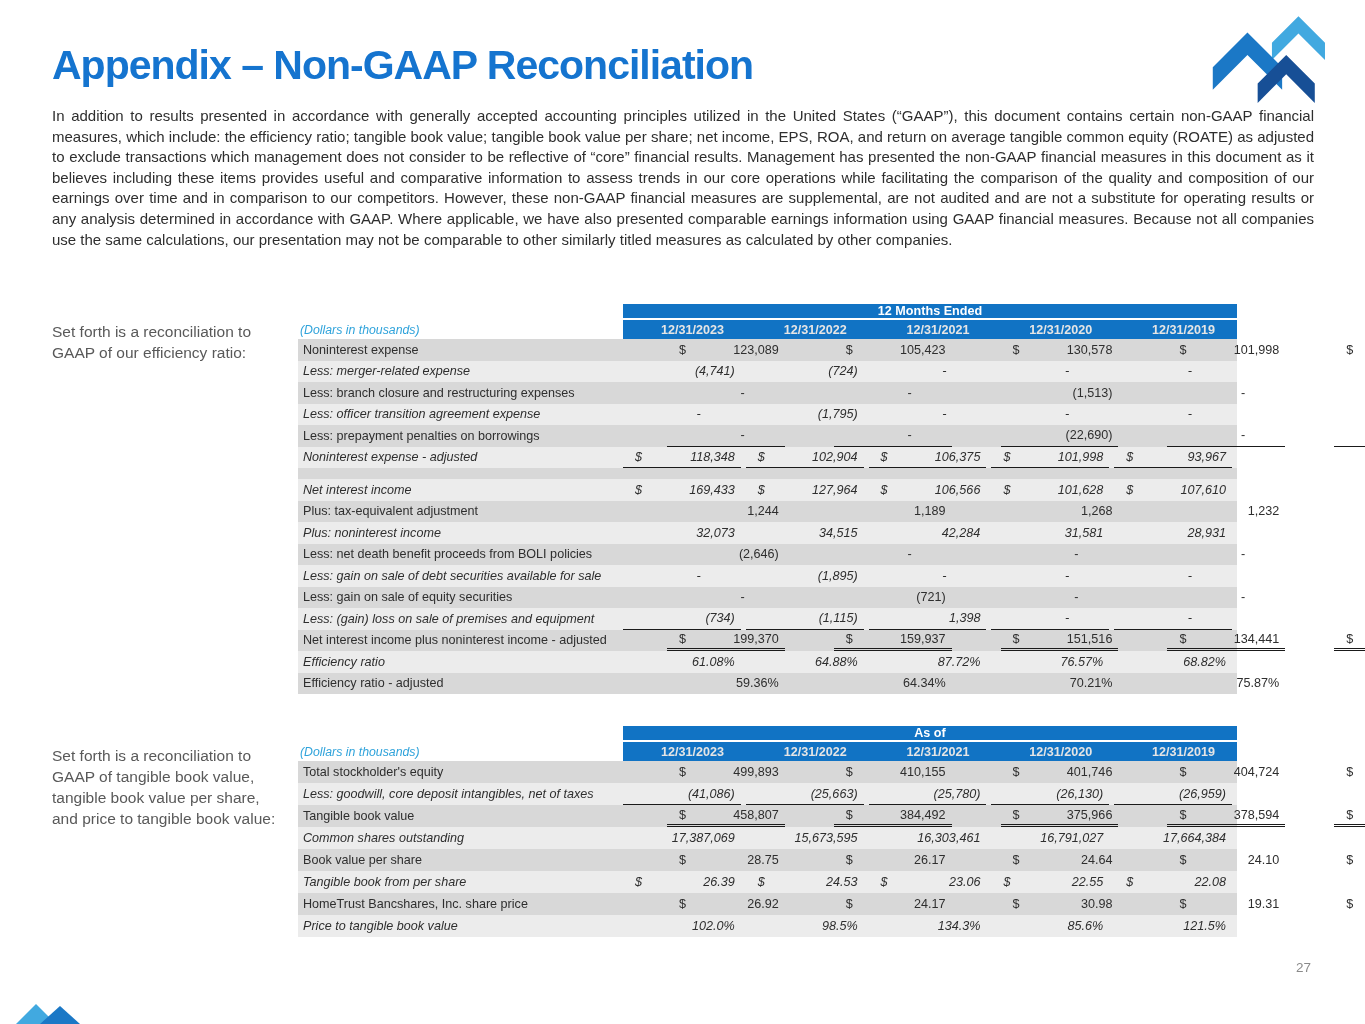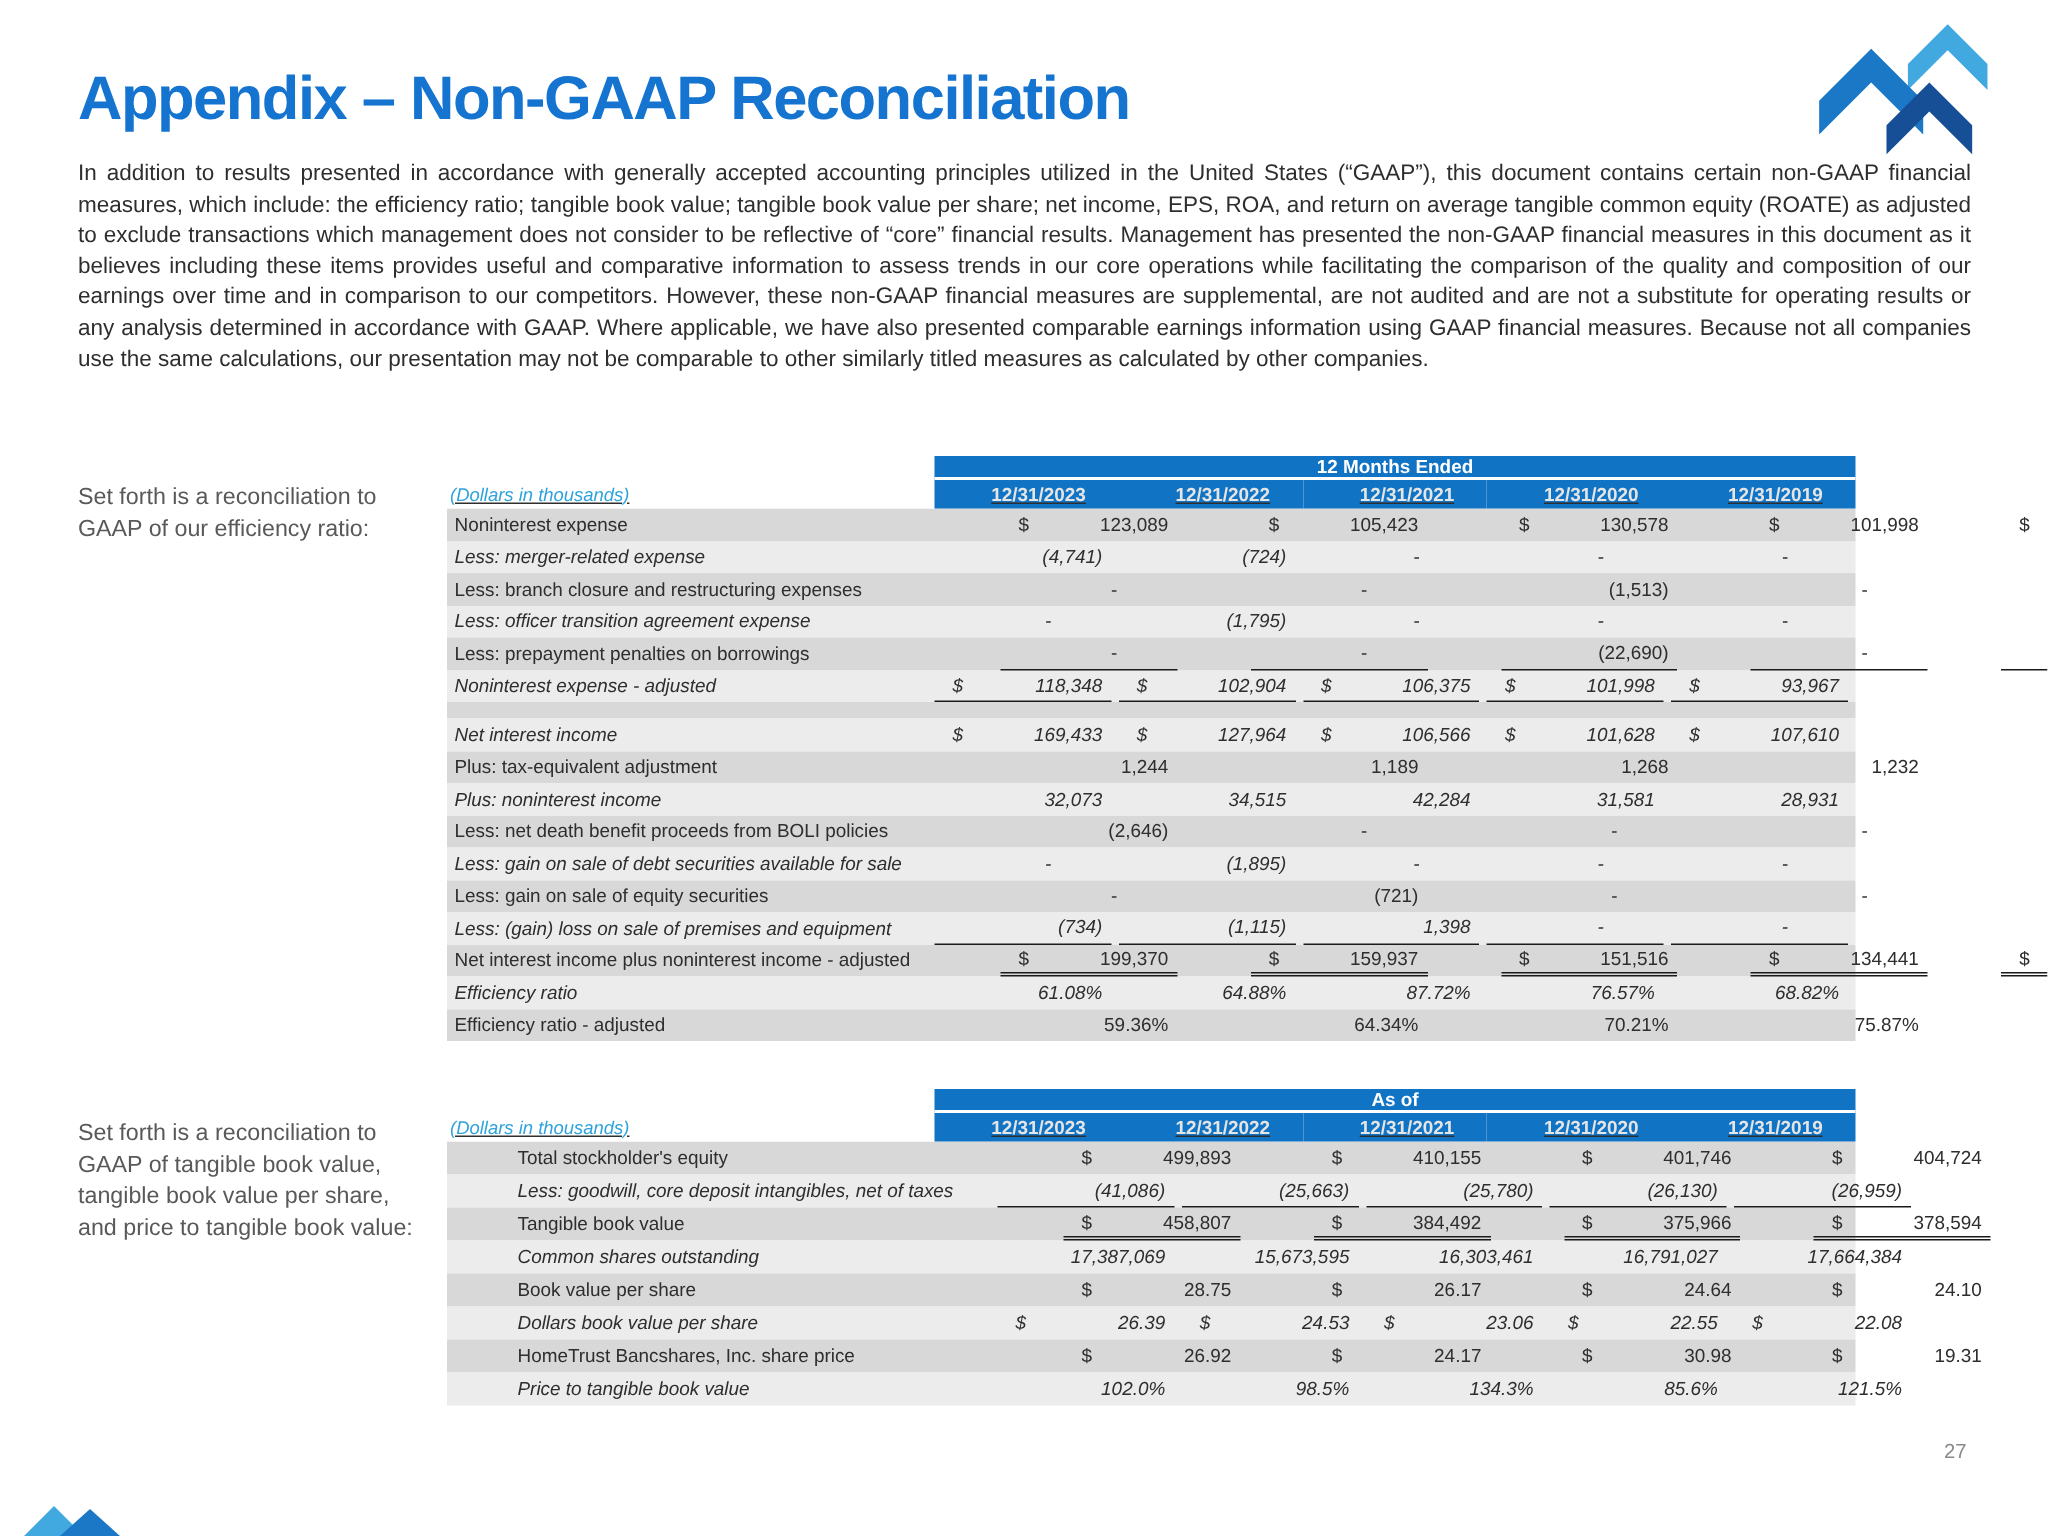--- a/index.html
+++ b/index.html
@@ -22,28 +22,28 @@
   .ntable{position:absolute;left:298px;width:939px;font-size:12.6px;}
   #table-1{top:304px;}
   #table-2{top:726px;}
 
   .band-row{display:grid;grid-template-columns:325px 614px;height:16px;}
   .band-gap{background:transparent;}
   .band{background:var(--band_blue,#1173c4);color:#fff;font-weight:bold;font-size:12.6px;
         display:flex;align-items:center;justify-content:center;
         border-bottom:2px solid #fff;box-sizing:border-box;}
 
-  .hdr-row{display:grid;grid-template-columns:325px repeat(5,122.8px);height:19px;text-decoration:underline;}
+  .hdr-row{display:grid;grid-template-columns:325px repeat(5,122.8px);height:19px;}
   .units{display:flex;align-items:center;padding-left:2px;font-style:italic;font-size:12.3px;
          color:var(--units_blue,#2fa3db);background:#fff;}
   .dcol{background:var(--band_blue,#1173c4);color:#e5e5e5;font-weight:bold;
         display:flex;align-items:center;justify-content:center;padding-left:16px;}
 
   .trow{display:grid;grid-template-columns:325px repeat(5,122.8px);height:21.5px;}
-  #table-2 .trow{height:22px;padding-left:42px;}
+  #table-2 .trow{height:22px;}
   .trow.dark{background:var(--row_dark,#d8d8d8);gap:44px;}
   .trow.light{background:var(--row_light,#ececec);font-style:italic;}
   .trow.spacer{height:11px;}
 
   .tlabel{display:flex;align-items:center;padding-left:5px;white-space:nowrap;overflow:hidden;}
 
   .grp{display:flex;align-items:center;justify-content:space-between;
        margin-right:5px;box-sizing:border-box;}
   .grp.u1{border-bottom:1px solid var(--line_black,#1a1a1a);}
   .grp.u2{border-bottom:3px double var(--line_black,#1a1a1a);}
@@ -579,21 +579,21 @@
         <div class="grp">
           <span class="dollar">$</span>
           <span class="val">24.10</span>
         </div>
         <div class="grp">
           <span class="dollar">$</span>
           <span class="val">23.61</span>
         </div>
       </div>
       <div class="trow light">
-        <div class="tlabel">Dollars book value per share</div>
+        <div class="tlabel">Tangible book from per share</div>
         <div class="grp">
           <span class="dollar">$</span>
           <span class="val">26.39</span>
         </div>
         <div class="grp">
           <span class="dollar">$</span>
           <span class="val">24.53</span>
         </div>
         <div class="grp">
           <span class="dollar">$</span>

